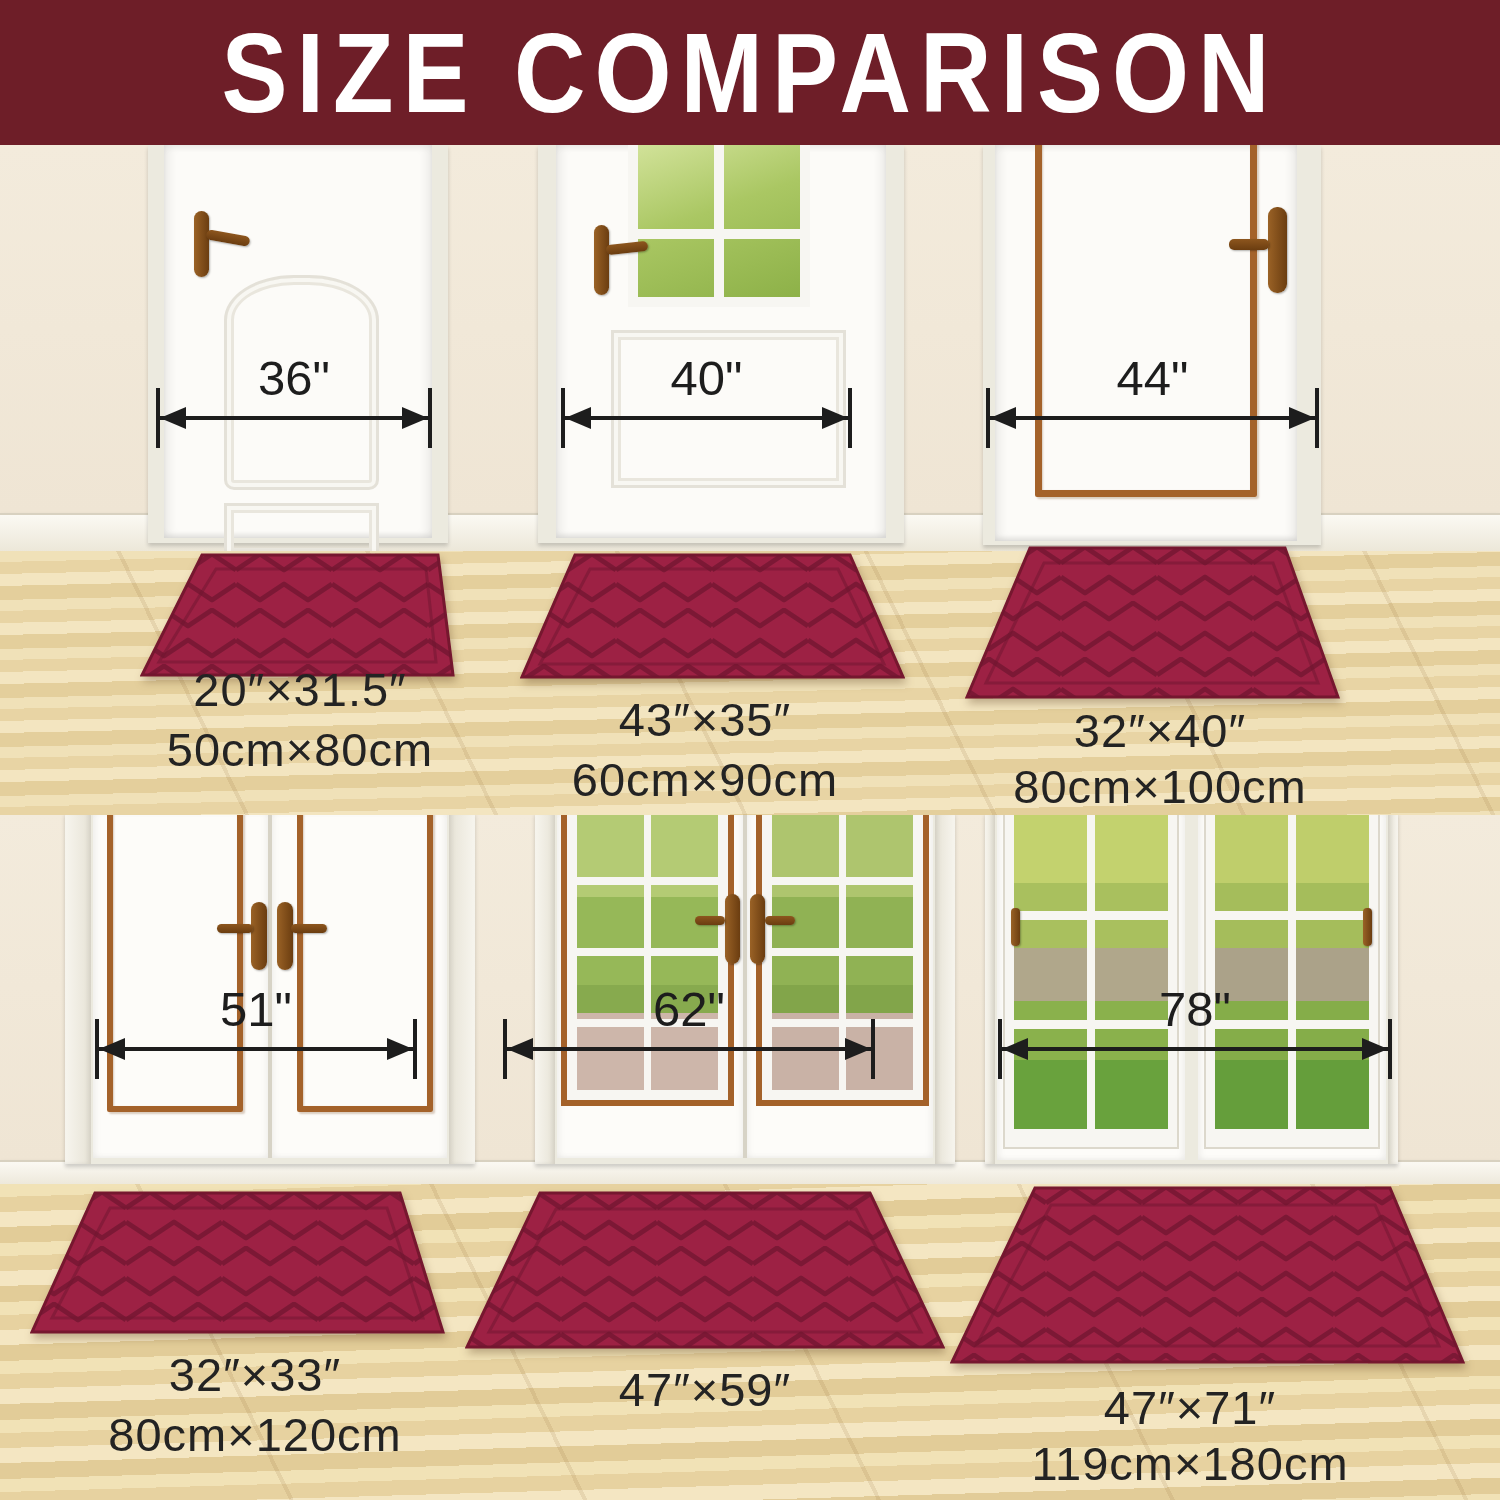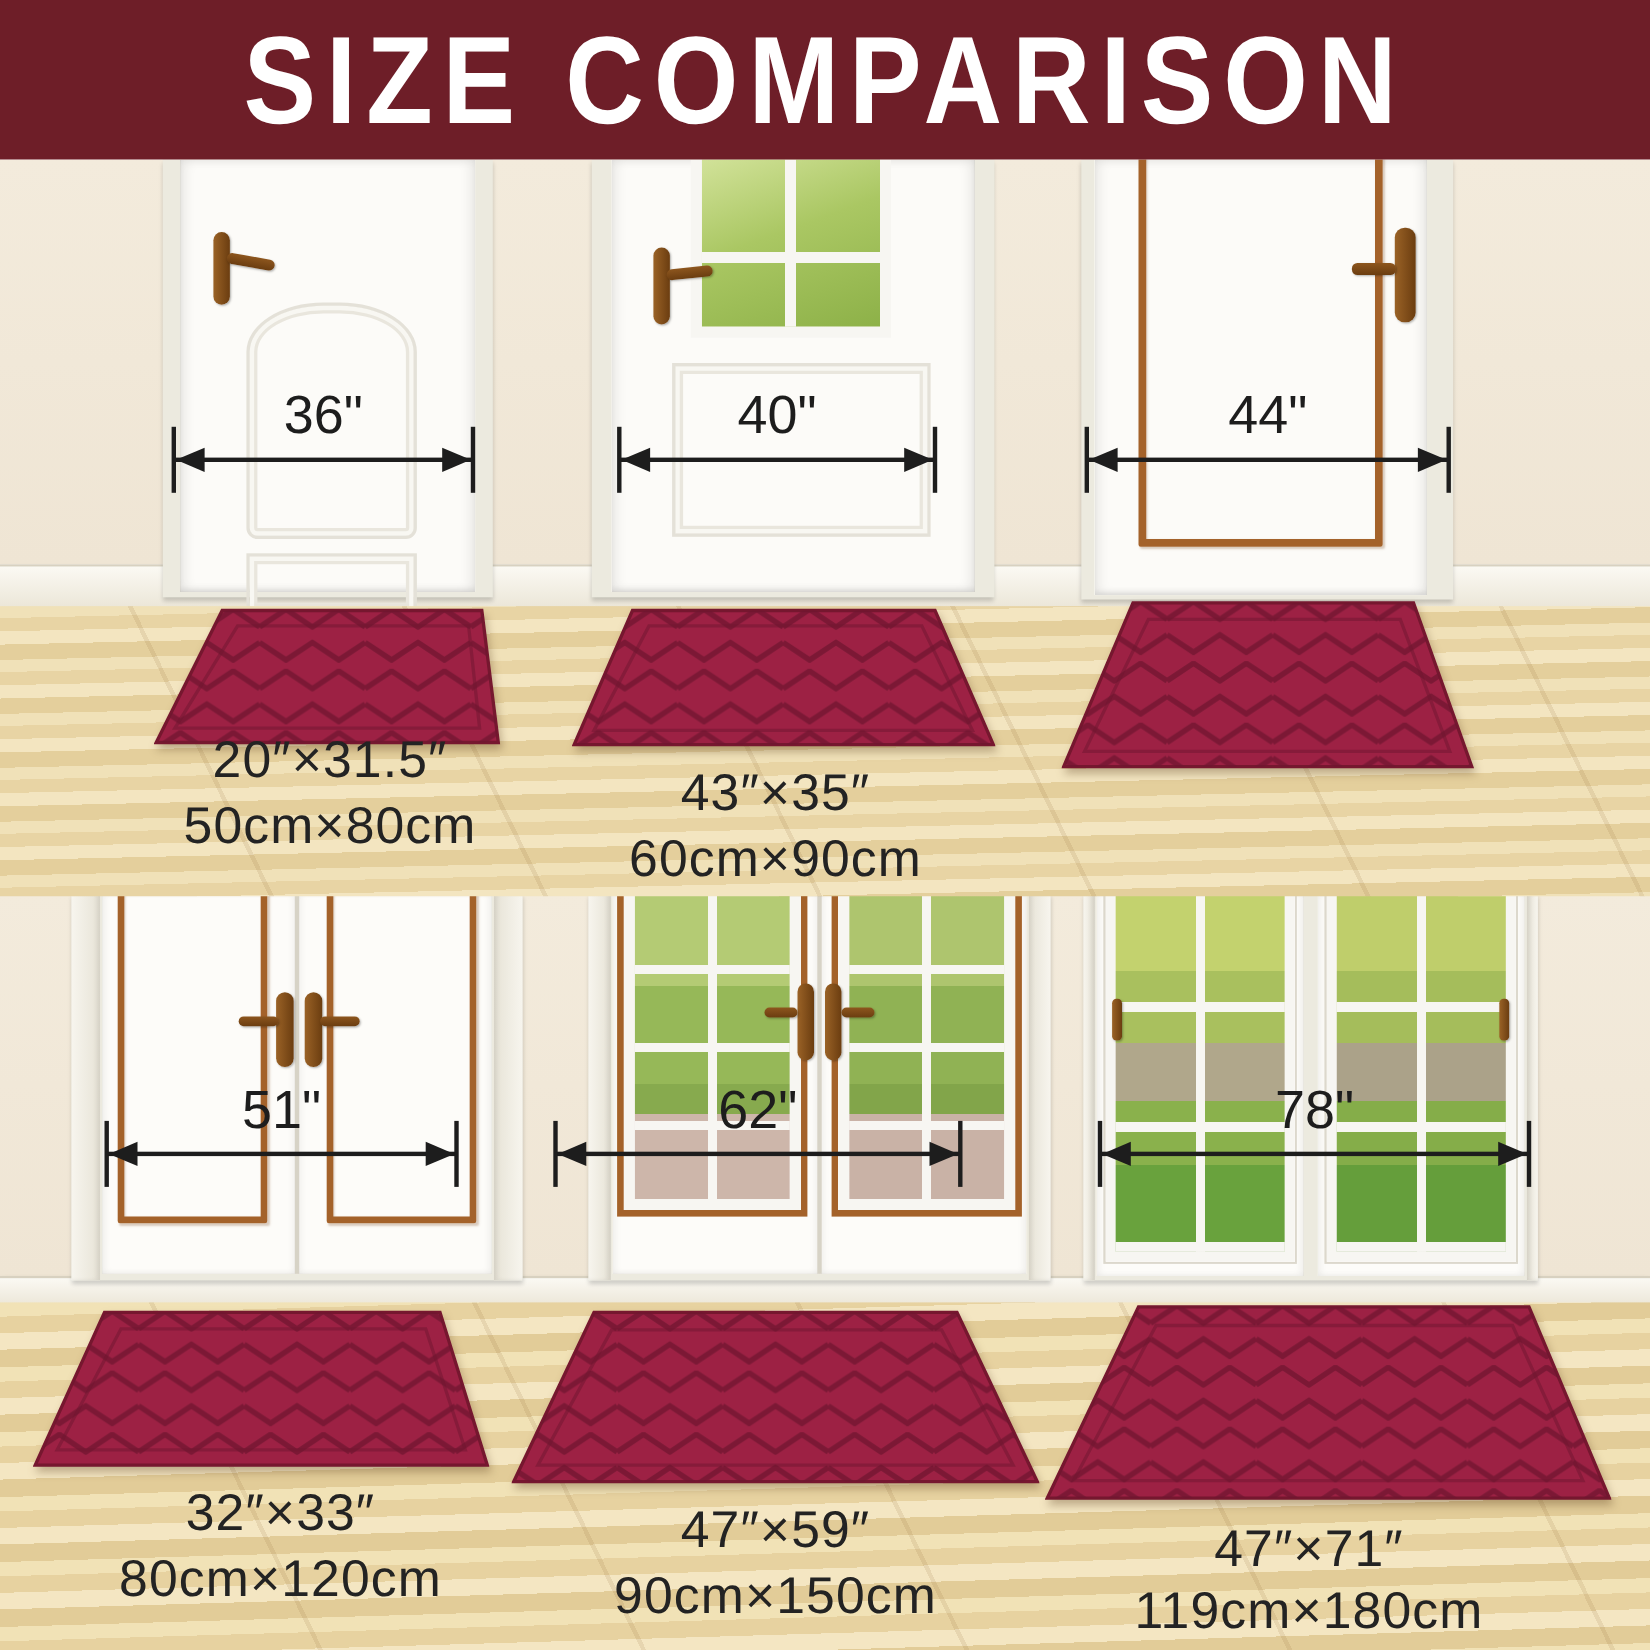--- a/index.html
+++ b/index.html
@@ -168,20 +168,24 @@
     </svg>
 
     <div class="mat-label" style="left:110px;top:515px;width:380px">
       <div>20″×31.5″</div>
       <div>50cm×80cm</div>
     </div>
     <div class="mat-label" style="left:515px;top:545px;width:380px">
       <div>43″×35″</div>
       <div>60cm×90cm</div>
     </div>
+    <div class="mat-label" style="left:950px;top:558px;width:420px;line-height:1.2">
+      <div>32″×40″</div>
+      <div>80cm×100cm</div>
+    </div>
   </div>
 
   <div class="scene" id="scene2">
     <div class="wall"></div>
     <div class="baseboard"></div>
 
     <div class="door" style="left:65px;width:410px;height:352px">
       <div class="pilaster" style="left:0;width:26px"></div>
       <div class="pilaster" style="right:0;width:26px;transform:scaleX(-1)"></div>
       <div class="leaf" style="left:28px;width:176px;bottom:6px">
@@ -287,21 +291,20 @@
       <polygon points="85,3 440,3 513,177 2,177" fill="url(#chev)" opacity="0.8"></polygon>
       <polygon points="101,20 425,20 489,161 26,161" fill="none" stroke="#6f1530" stroke-width="3" opacity="0.5"></polygon>
     </svg>
 
     <div class="mat-label" style="left:55px;top:533px;width:400px">
       <div>32″×33″</div>
       <div>80cm×120cm</div>
     </div>
     <div class="mat-label" style="left:505px;top:548px;width:400px">
       <div>47″×59″</div>
-      <div>90cm×150cm</div>
     </div>
     <div class="mat-label" style="left:970px;top:568px;width:440px;line-height:1.2">
       <div>47″×71″</div>
       <div>119cm×180cm</div>
     </div>
   </div>
 
 </div>
 
 </body></html>

